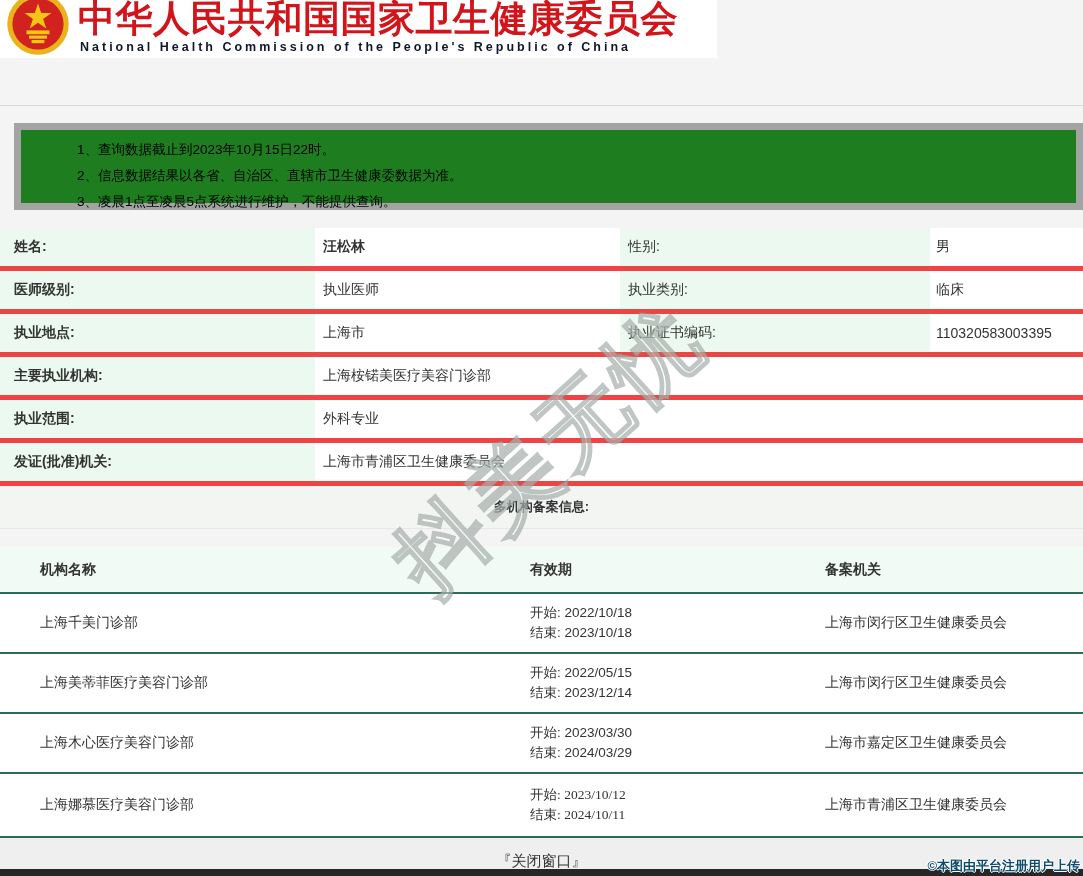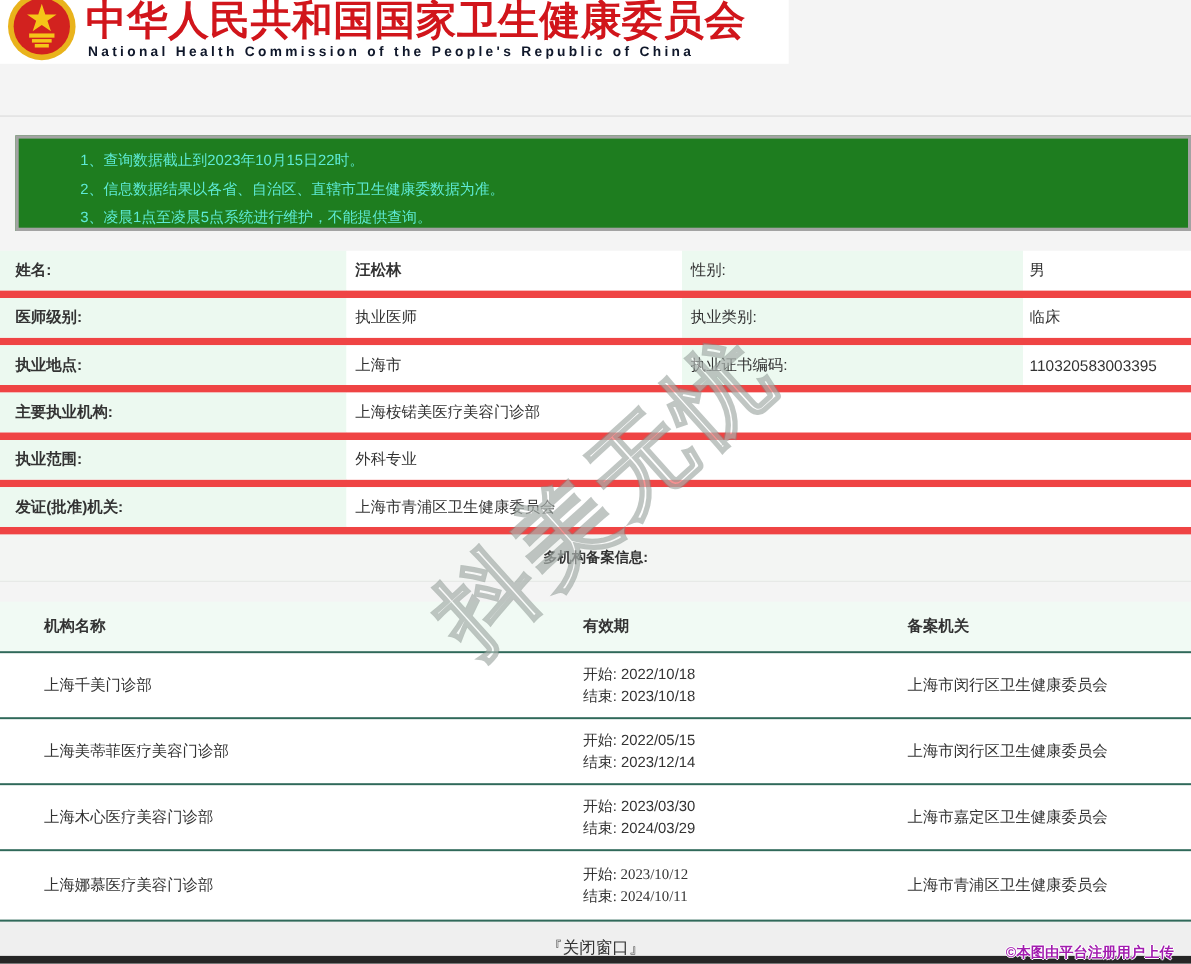--- a/index.html
+++ b/index.html
@@ -21,27 +21,27 @@
   }
   .site-subtitle {
     position:absolute; left:80px; top:40px; white-space:nowrap;
     font-size:12.5px; font-weight:bold; color:#0f172a; letter-spacing:3px;
   }
   .top-divider { position:absolute; top:105px; left:0; width:1083px; height:1px; background:#d9d9d9; }
 
   
   .notice {
     position:absolute; top:123px; left:14px; width:1069px; height:87px;
-    background:#1e7d1f; border:3px solid #a3a3a3;
-    color:#5eead4; font-size:13.5px; line-height:26px; padding:7px 0 0 56px;
+    background:#1e7d1f; border:7px solid #a3a3a3;
+    color:#000000; font-size:13.5px; line-height:26px; padding:7px 0 0 56px;
   }
 
   
   .info-table { position:absolute; top:228px; left:0; width:1083px; }
-  .info-row { display:flex; height:43px; border-bottom:7px solid #ef4444; background:#fff; }
+  .info-row { display:flex; height:43px; border-bottom:5px solid #ef4444; background:#fff; }
   .info-row > div { display:flex; align-items:center; font-size:14px; }
   .cell-label  { width:315px; background:#ecf9f0; padding-left:14px; font-weight:bold; }
   .cell-value  { width:305px; background:#fff; padding-left:8px; }
   .cell-label2 { width:310px; background:#ecf9f0; padding-left:8px; font-weight:normal;text-align:right; }
   .cell-value2 { flex:1; background:#fff; padding-left:6px; }
   .cell-value.span { flex:1; width:auto; }
   .bold { font-weight:bold; }
 
   
   .section-band {
@@ -80,22 +80,22 @@
   }
 
   
   .footer { position:absolute; top:838px; left:0; width:1083px; height:38px; background:#efefef; }
   .close-link {
     position:absolute; left:0; right:0; top:14px; z-index:1;
     text-align:center; font-size:15px; color:#333; cursor:pointer;
   }
   .bottom-bar { position:absolute; bottom:0; left:0; width:1083px; height:7px; background:#262626; z-index:5; }
   .copyright {
-    position:absolute; right:16px; bottom:1px; z-index:6; white-space:nowrap;
-    font-size:13px; font-weight:bold; color:#a21caf;
+    position:absolute; right:3px; bottom:1px; z-index:6; white-space:nowrap;
+    font-size:13px; font-weight:bold; color:#0c4a6e;
     text-shadow:-1px 0 #fff, 1px 0 #fff, 0 -1px #fff, 0 1px #fff;
   }
 </style>
 </head>
 <body>
 
 <div class="header-band">
   <svg class="emblem" viewBox="0 0 100 100">
     <circle cx="50" cy="50" r="48" fill="#e9b31c"></circle>
     <circle cx="50" cy="50" r="40" fill="#d2221f"></circle>

